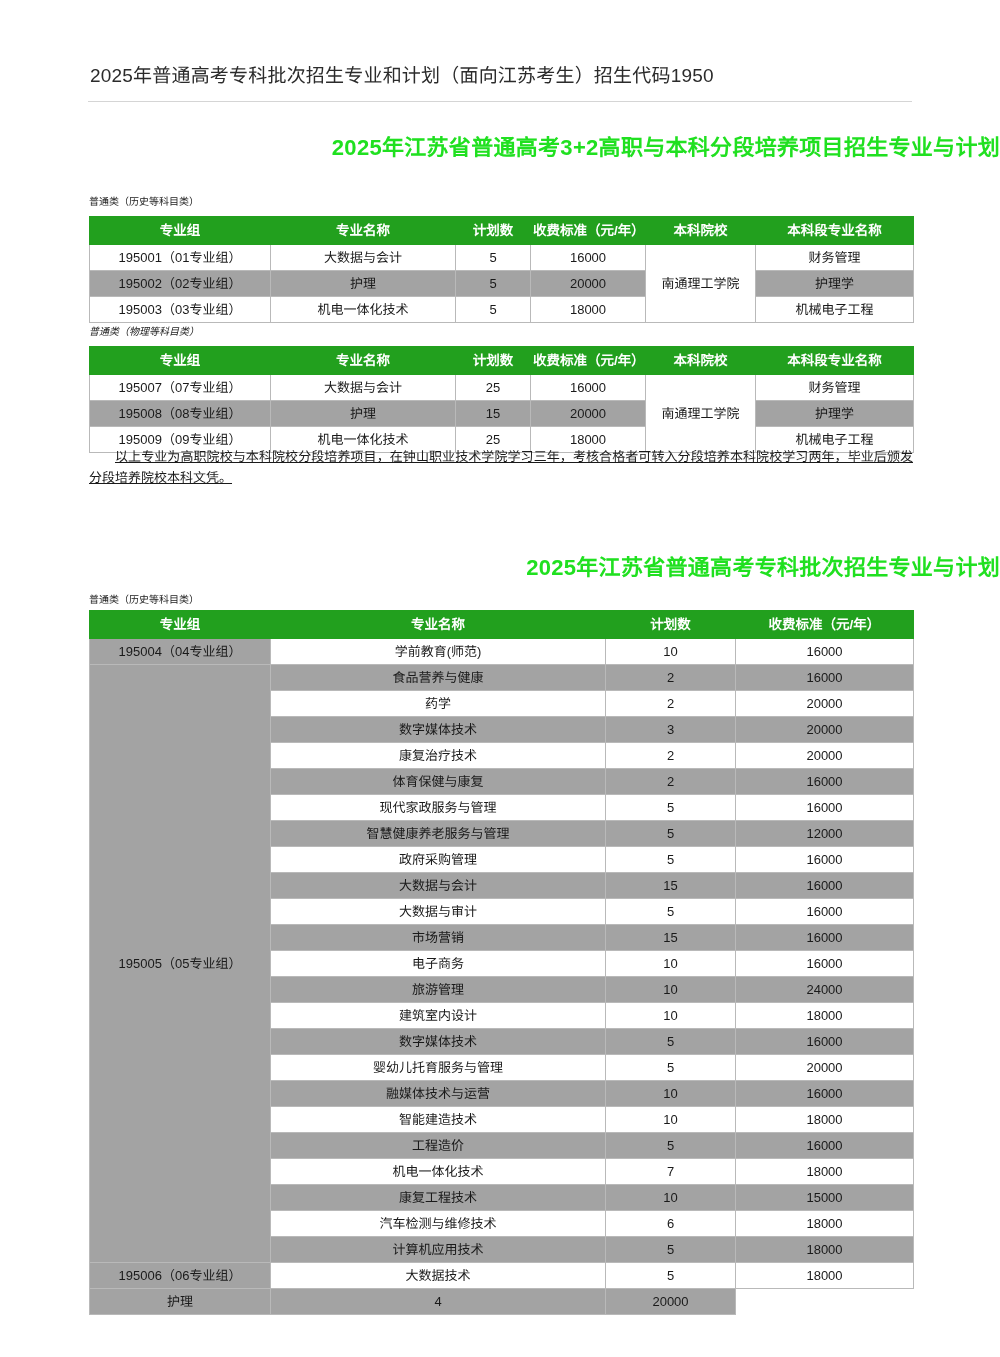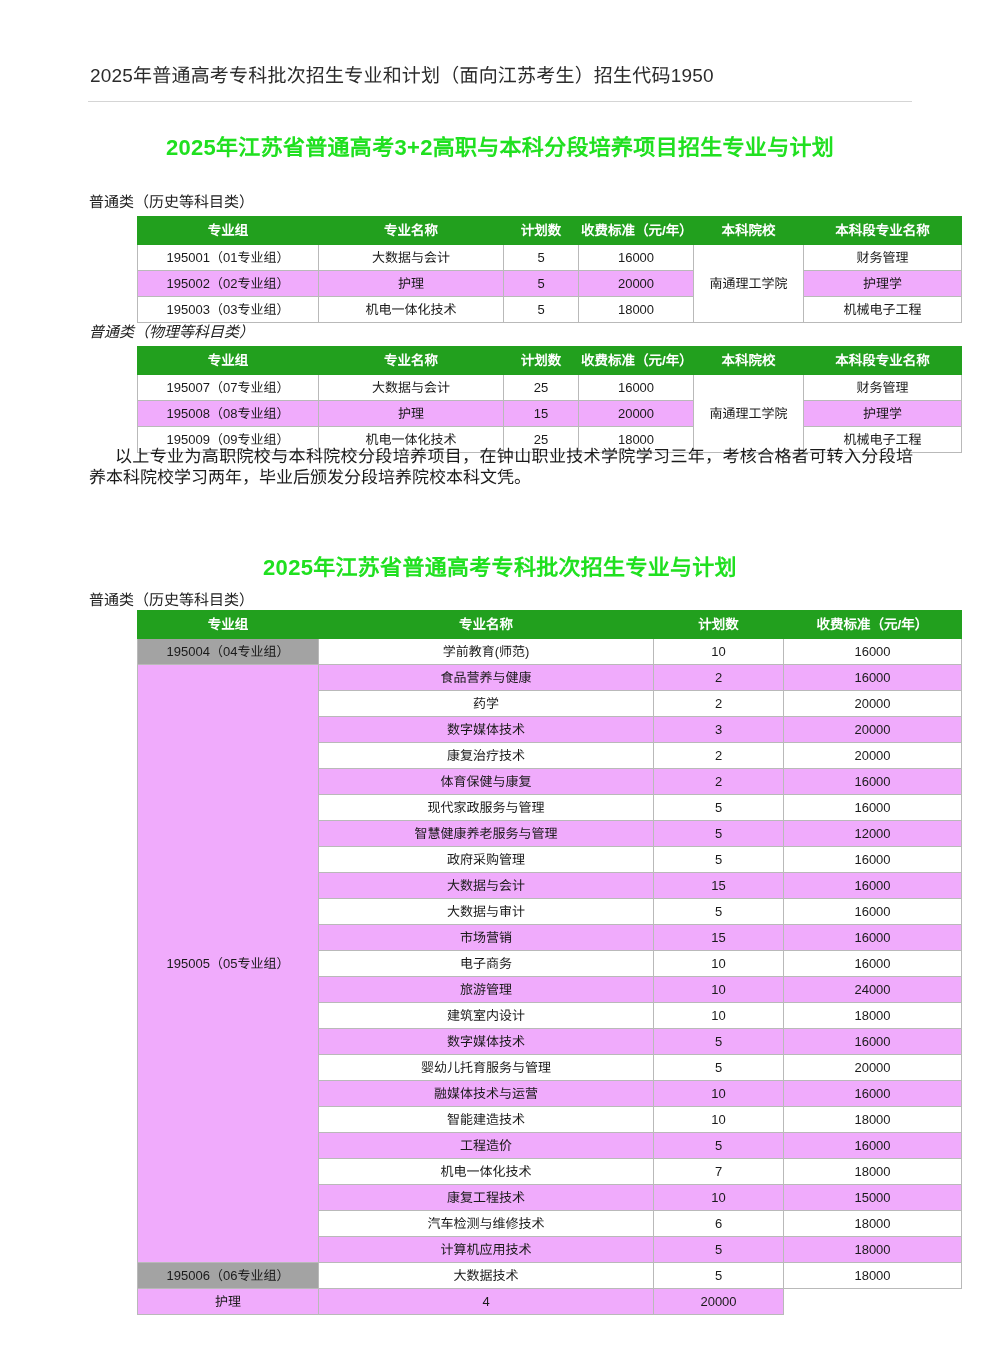--- a/index.html
+++ b/index.html
@@ -43,51 +43,50 @@
     width: 824px;
     height: 1px;
     background: #d5d5d5;
   }
 
   
   .section-title {
     position: absolute;
     left: 0;
     width: 1000px;
-    text-align: center;
+    text-align: right;
     font-size: 22px;
     font-weight: bold;
     letter-spacing: 0.3px;
     color: #20e020;
     white-space: nowrap;
   }
   .section-title.t1 { top: 129px; }
   .section-title.t2 { top: 549px; }
 
   
   .group-caption {
     position: absolute;
     left: 89px;
-    font-size: 15px;
+    font-size: 10px;
     line-height: 20px;
     color: #222;
     white-space: nowrap;
   }
   .group-caption.c1 { top: 192px; }
   .group-caption.c2 { top: 322px; font-style: italic; }
   .group-caption.c3 { top: 590px; }
 
   
   table {
     position: absolute;
     border-collapse: collapse;
     table-layout: fixed;
     font-size: 13px;
     background: #ffffff;
-    margin-left: 48px;
   }
   table.tbl-a { left: 89px; width: 824px; }
   table#table-3plus2-history  { top: 216px; }
   table#table-3plus2-physics  { top: 346px; }
   table#table-zhuanke         { top: 610px; width: 824px; left: 89px; }
 
   thead th {
     background: #22a01e;
     color: #ffffff;
     font-weight: bold;
@@ -103,38 +102,39 @@
   tbody td {
     height: 25px;
     line-height: 25px;
     padding: 0 4px;
     text-align: center;
     border: 1px solid #b9b9b9;
     background: #ffffff;
     white-space: nowrap;
     color: #1a1a1a;
   }
-  tbody tr.alt td { background: #f0abfc; }
+  tbody tr.alt td { background: #a3a3a3; }
   tbody td.plain-cell { background: #a3a3a3; }
   tbody td.merged-cell {
     background: #ffffff;
     vertical-align: middle;
   }
 
   
   .note {
     position: absolute;
     top: 446px;
     left: 89px;
     width: 824px;
-    font-size: 17px;
+    font-size: 13px;
     line-height: 21px;
     text-indent: 26px;
     text-align: justify;
     color: #1a1a1a;
+    text-decoration: underline;
   }
 </style>
 </head>
 <body>
 
 <div class="page">
 
   <div class="doc-header">2025年普通高考专科批次招生专业和计划（面向江苏考生）招生代码1950</div>
   <div class="header-rule"></div>
 

